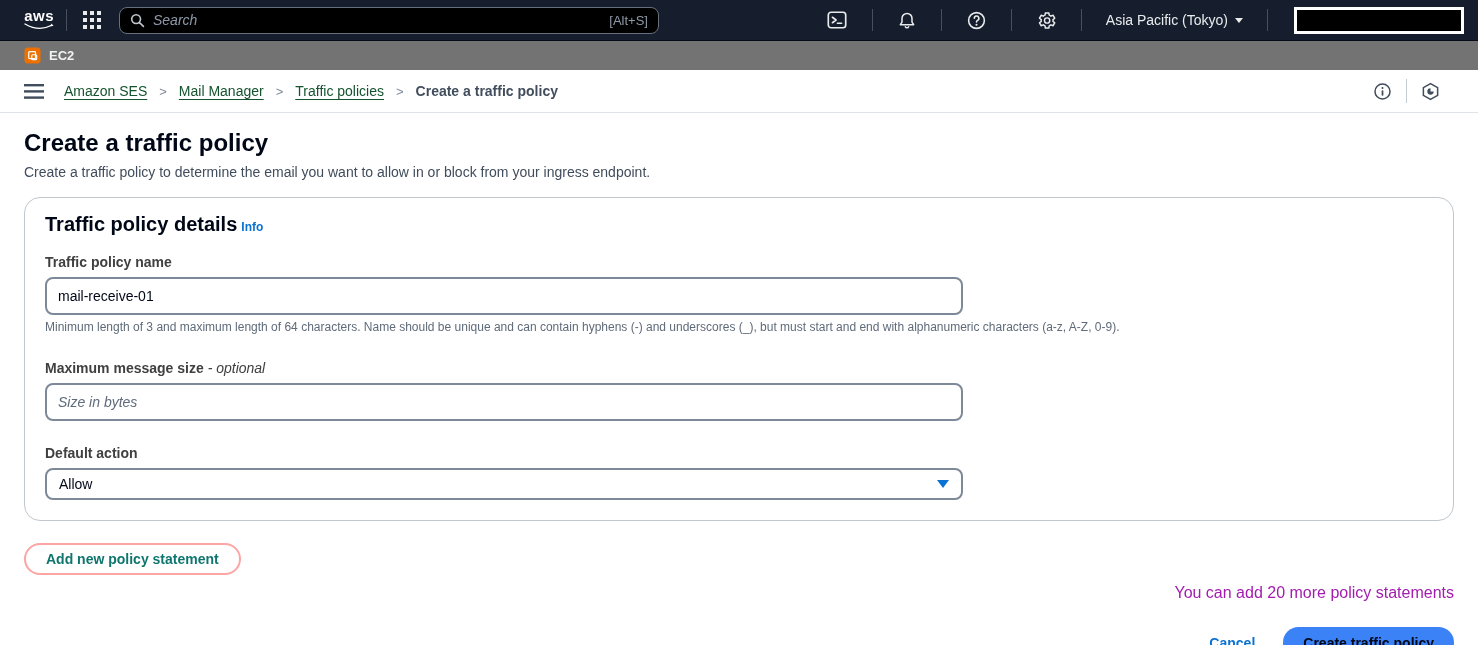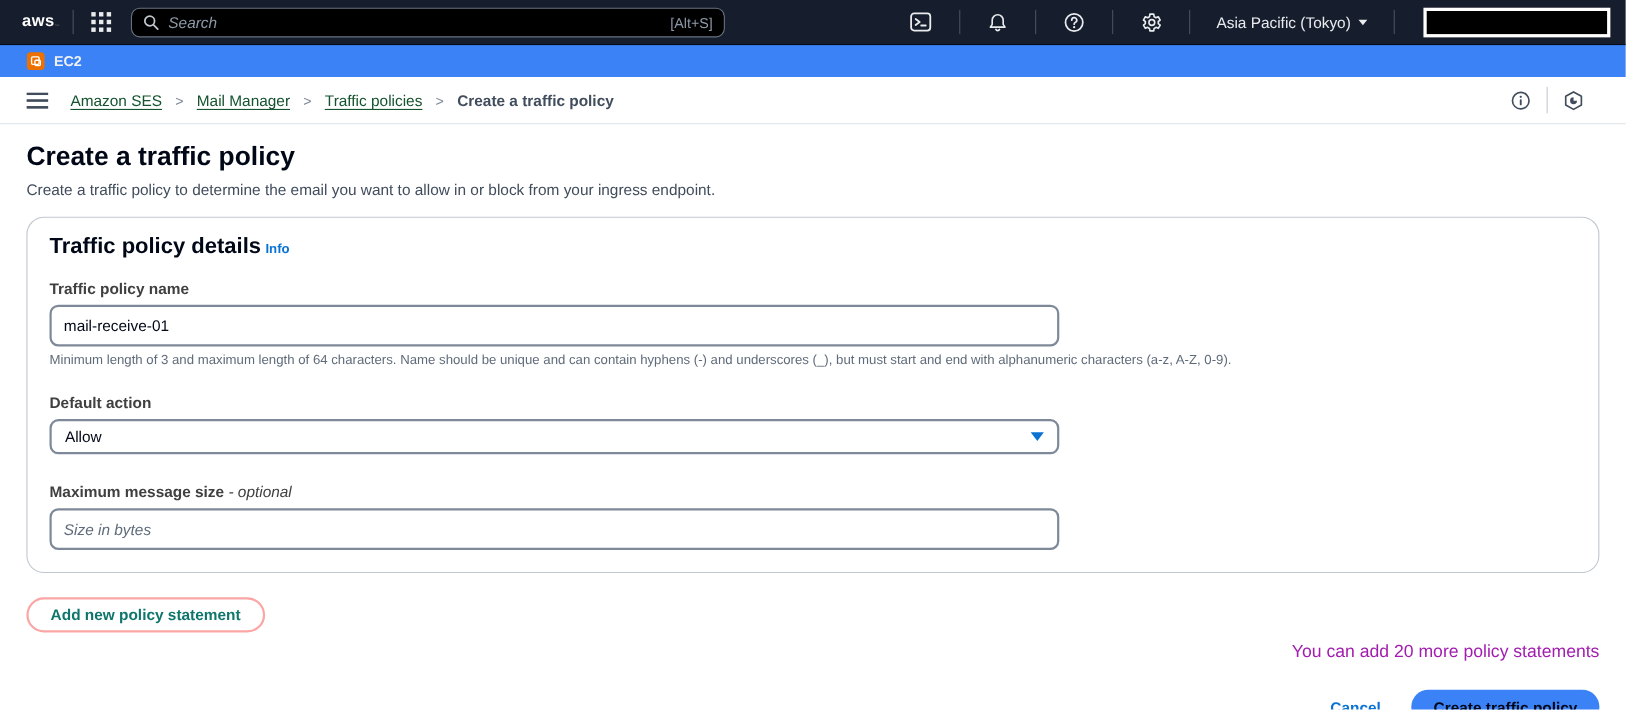--- a/index.html
+++ b/index.html
@@ -2,21 +2,21 @@
 <html><head>
 <meta charset="utf-8">
 <style>
   * { box-sizing: border-box; margin: 0; padding: 0; }
   html, body { width: 1478px; height: 645px; background: #fff;
     font-family: "Liberation Sans", sans-serif; overflow: hidden; }
 
   
   .topnav { height: 40px; background: #161e2d; display: flex; align-items: center;
     padding: 0 14px 0 20px; }
-  .aws-logo { display: flex; align-items: flex-end; width: 34px; cursor: pointer; }
+  .aws-logo { display: flex; flex-direction: column; align-items: flex-end; width: 34px; cursor: pointer; }
   .aws-logo .aws-text { color: #fff; font-weight: 700; font-size: 15px; letter-spacing: .5px; line-height: 14px; }
   .vdiv { width: 1px; height: 22px; background: #46505e; margin: 0 12px; }
   .grid-icon { display: grid; grid-template-columns: repeat(3, 4px); grid-gap: 3px; cursor: pointer; padding: 4px; }
   .grid-icon span { width: 4px; height: 4px; background: #e9ebed; }
   .searchbox { margin-left: 14px; width: 540px; height: 27px; border: 1px solid #65717f;
     border-radius: 8px; display: flex; align-items: center; padding: 0 10px; gap: 8px;
     background: #000000; }
   .searchbox input { flex: 1; background: transparent; border: none; outline: none;
     color: #fff; font-size: 14px; font-family: "Liberation Sans", sans-serif; }
   .searchbox input::placeholder { font-style: italic; color: #8d99a8; }
@@ -24,21 +24,21 @@
   .topnav-right { margin-left: auto; display: flex; align-items: center; }
   .nav-icon-btn { padding: 0 12px; display: flex; align-items: center; cursor: pointer; }
   .region-btn { display: flex; align-items: center; gap: 7px; color: #e9ebed; font-size: 14px;
     padding: 0 12px; cursor: pointer; }
   .caret-down { width: 0; height: 0; border-left: 4px solid transparent;
     border-right: 4px solid transparent; border-top: 5px solid #e9ebed; }
   .account-redacted { width: 170px; height: 27px; background: #000; border: 3px solid #fff;
     margin-left: 14px; cursor: pointer; }
 
   
-  .tabbar { height: 30px; background: #3b82f6; border-top: 1px solid #060c15;
+  .tabbar { height: 30px; background: #737373; border-top: 1px solid #060c15;
     display: flex; align-items: center; padding: 0 24px; }
   .service-tab { display: flex; align-items: center; gap: 8px; cursor: pointer; }
   .service-tab .label { color: #f1f3f3; font-size: 13px; font-weight: 600; }
 
   
   .crumbbar { height: 43px; background: #fff; border-bottom: 1px solid #dfe3e8;
     display: flex; align-items: center; padding: 0 24px; }
   .menu-btn { margin-right: 20px; cursor: pointer; display: flex; align-items: center; }
   .breadcrumb { display: flex; align-items: center; gap: 12px; font-size: 14px; }
   .breadcrumb a { color: #14532d; text-decoration: underline; text-underline-offset: 3px;
@@ -215,34 +215,34 @@
       <span class="card-title">Traffic policy details</span>
       <span class="info-link">Info</span>
     </div>
 
     <div class="field">
       <div class="field-label">Traffic policy name</div>
       <input class="text-input" type="text" value="mail-receive-01" style="">
       <div class="field-hint">Minimum length of 3 and maximum length of 64 characters. Name should be unique and can contain hyphens (-) and underscores (_), but must start and end with alphanumeric characters (a-z, A-Z, 0-9).</div>
     </div>
 
+    <div class="field" style="margin-top:26px;">
+      <div class="field-label">
+        <span>Maximum message size</span><span class="optional"> - optional</span>
+      </div>
+      <input class="text-input" type="text" placeholder="Size in bytes" style="">
+    </div>
+
     <div class="field" style="margin-top:24px;">
       <div class="field-label">Default action</div>
       <div class="select">
         <span>Allow</span>
         <span class="select-arrow"></span>
       </div>
     </div>
-
-    <div class="field" style="margin-top:26px;">
-      <div class="field-label">
-        <span>Maximum message size</span><span class="optional"> - optional</span>
-      </div>
-      <input class="text-input" type="text" placeholder="Size in bytes" style="">
-    </div>
   </div>
 
   <button class="add-btn">Add new policy statement</button>
   <div class="statements-hint">You can add 20 more policy statements</div>
 
   <div class="footer-actions">
     <button class="cancel-btn">Cancel</button>
     <button class="primary-btn">Create traffic policy</button>
   </div>
 </div>

